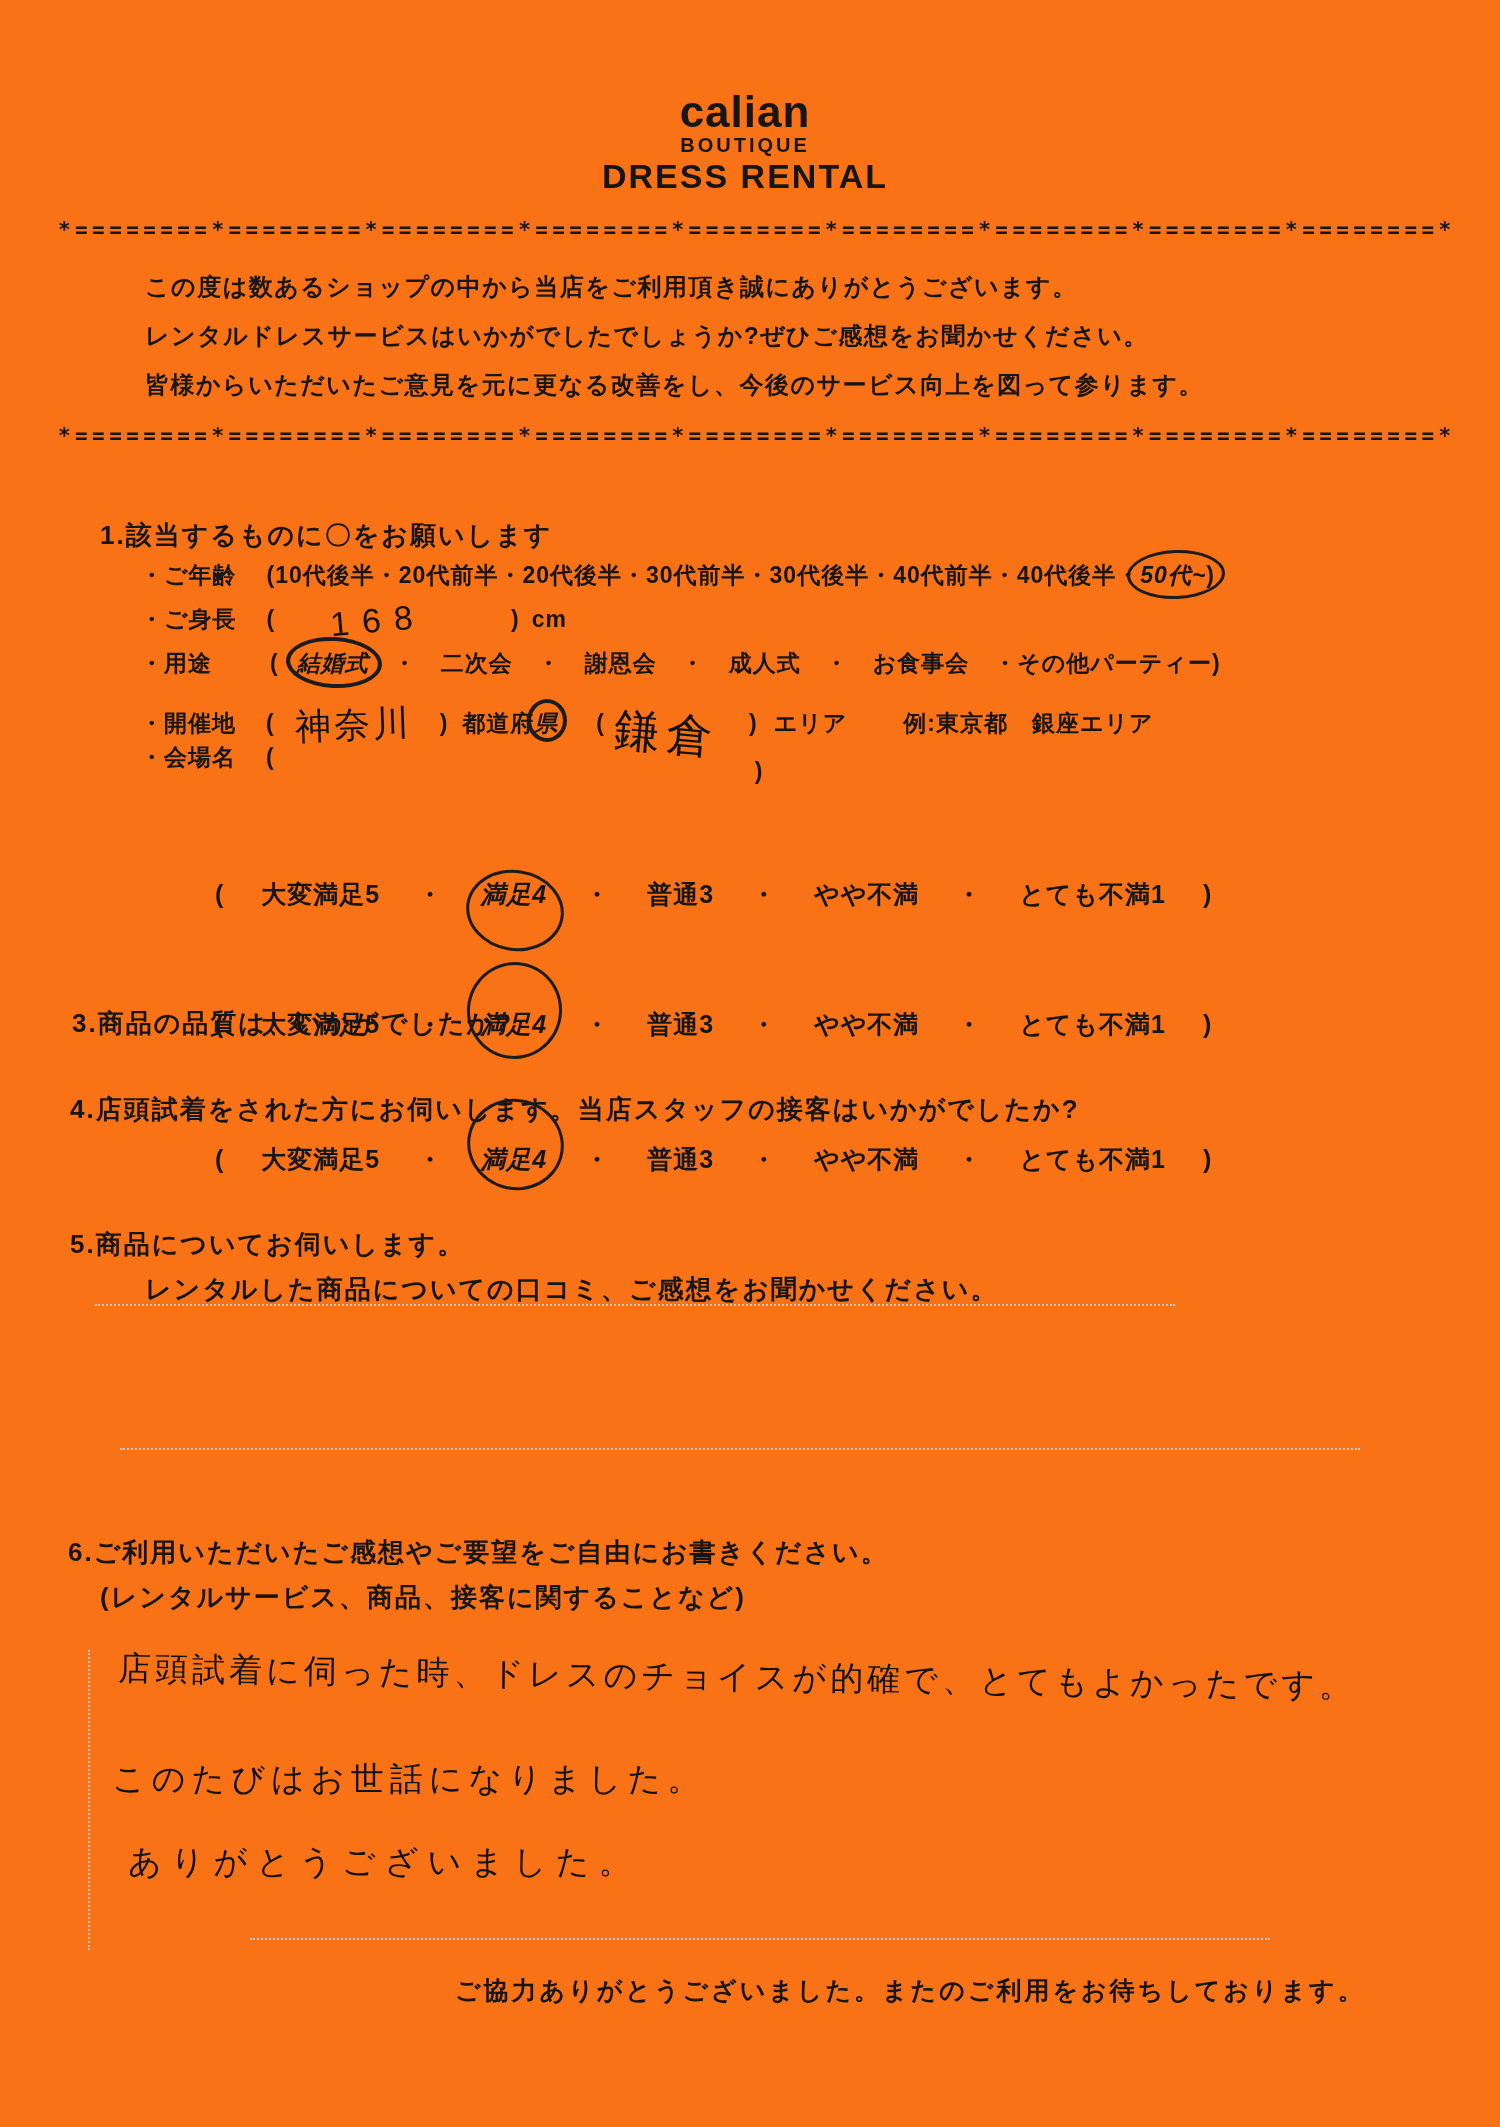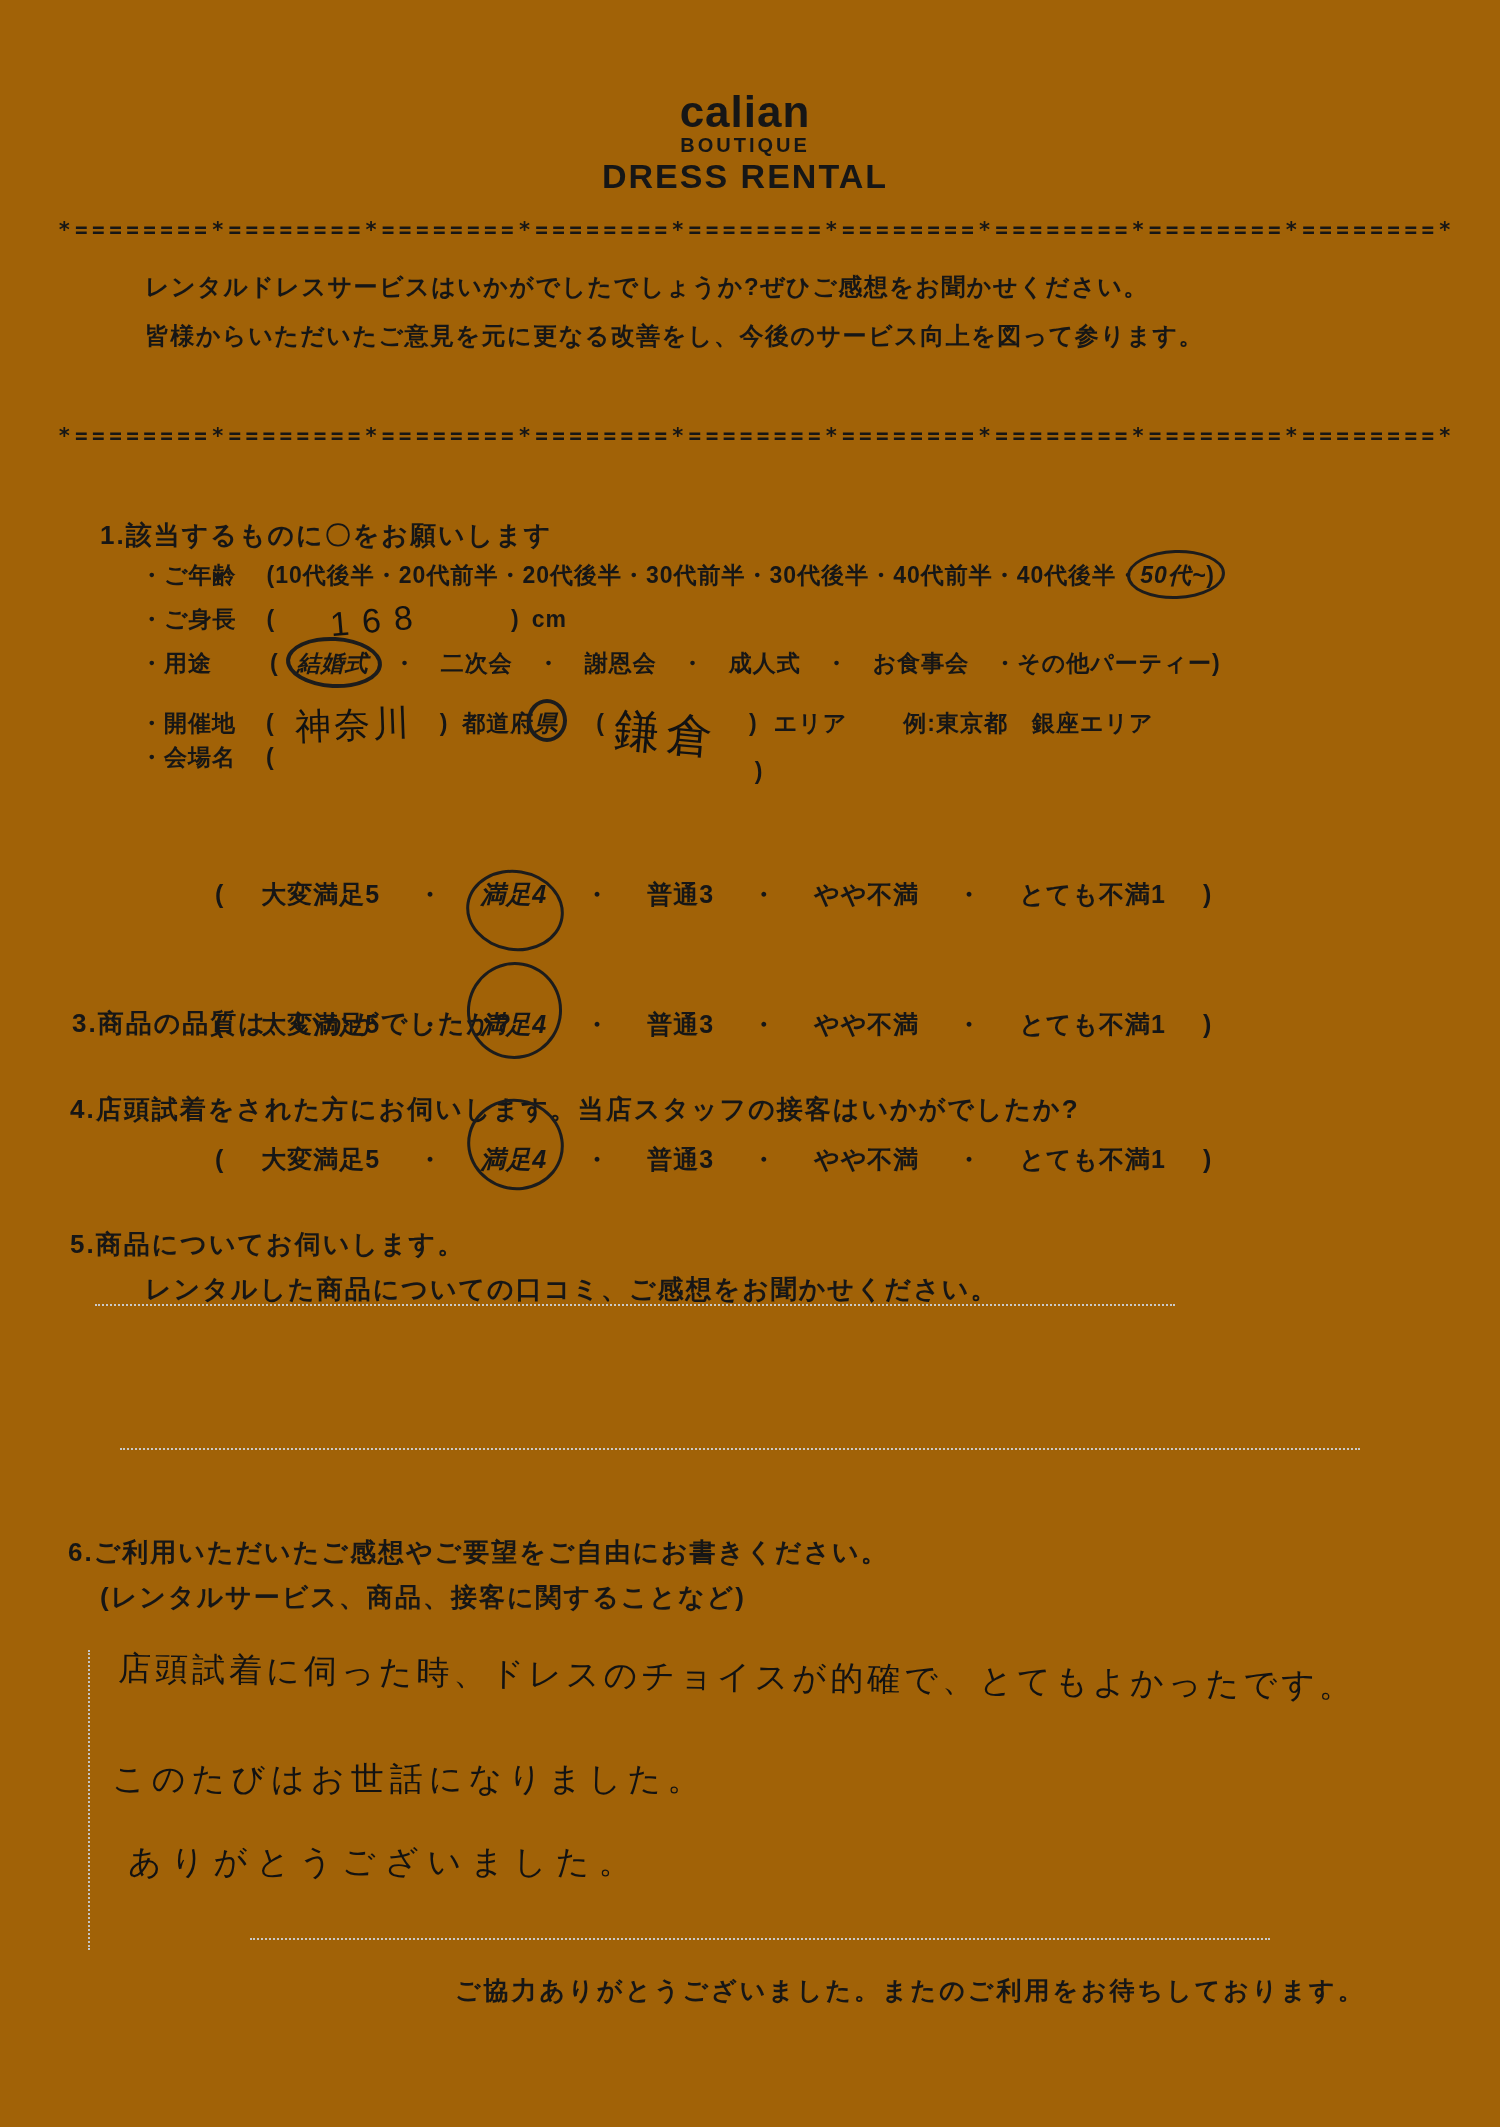--- a/index.html
+++ b/index.html
@@ -1,20 +1,20 @@
 <!DOCTYPE html>
 <html><head>
 <meta charset="utf-8">
 <style>
   html,body{margin:0;padding:0;background:#e8e8e8;}
   .page{
     position:relative;
     width:1500px;height:2127px;
     margin:0 auto;
-    background:#a16207;
+    background:#f97316;
     font-family:"Liberation Sans","DejaVu Sans",sans-serif;
     color:#161616;
     overflow:hidden;
   }
   .abs{position:absolute;white-space:nowrap;}
 
   
   .header{left:0;right:10px;top:90px;text-align:center;}
   .brand{font-size:44px;font-weight:800;letter-spacing:1px;line-height:1.0;}
   .brand-sub{font-size:20px;font-weight:700;letter-spacing:3px;line-height:1.1;}
@@ -76,20 +76,21 @@
   <div class="abs header">
     <div class="brand">calian</div>
     <div class="brand-sub">BOUTIQUE</div>
     <div class="page-title">DRESS RENTAL</div>
   </div>
 
   <div class="abs sep sep1">*========*========*========*========*========*========*========*========*========*</div>
   <div class="abs sep sep2">*========*========*========*========*========*========*========*========*========*</div>
 
   <div class="abs intro">
+    <div>この度は数あるショップの中から当店をご利用頂き誠にありがとうございます。</div>
     <div>レンタルドレスサービスはいかがでしたでしょうか?ぜひご感想をお聞かせください。</div>
     <div>皆様からいただいたご意見を元に更なる改善をし、今後のサービス向上を図って参ります。</div>
   </div>
 
   <div class="abs qh" style="left:100px;top:518px;">1.該当するものに〇をお願いします</div>
 
   <div class="abs bodyrow" style="left:140px;top:560px;">
     <span>・ご年齢</span><span class="gap"></span><span>(</span><span>10代後半・20代前半・20代後半・30代前半・30代後半・40代前半・40代後半・</span><span class="circled c-age">50代~</span><span>)</span>
   </div>
 

